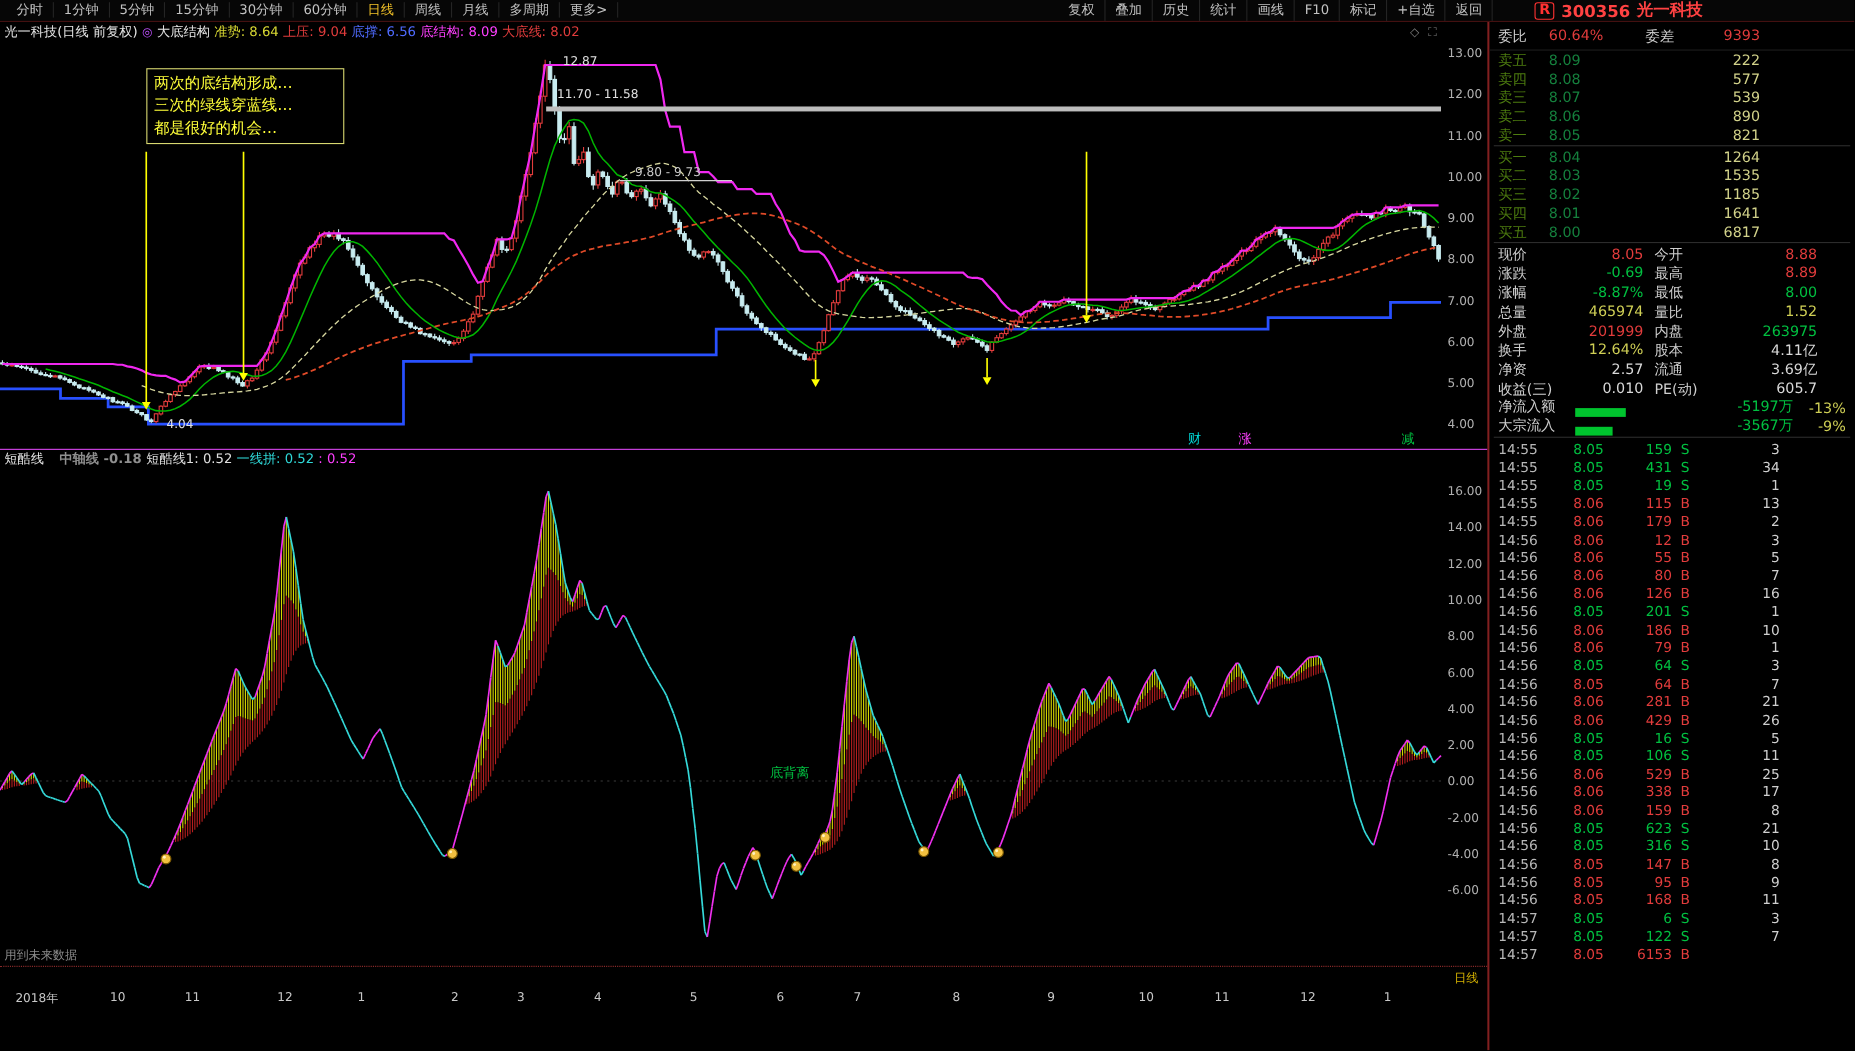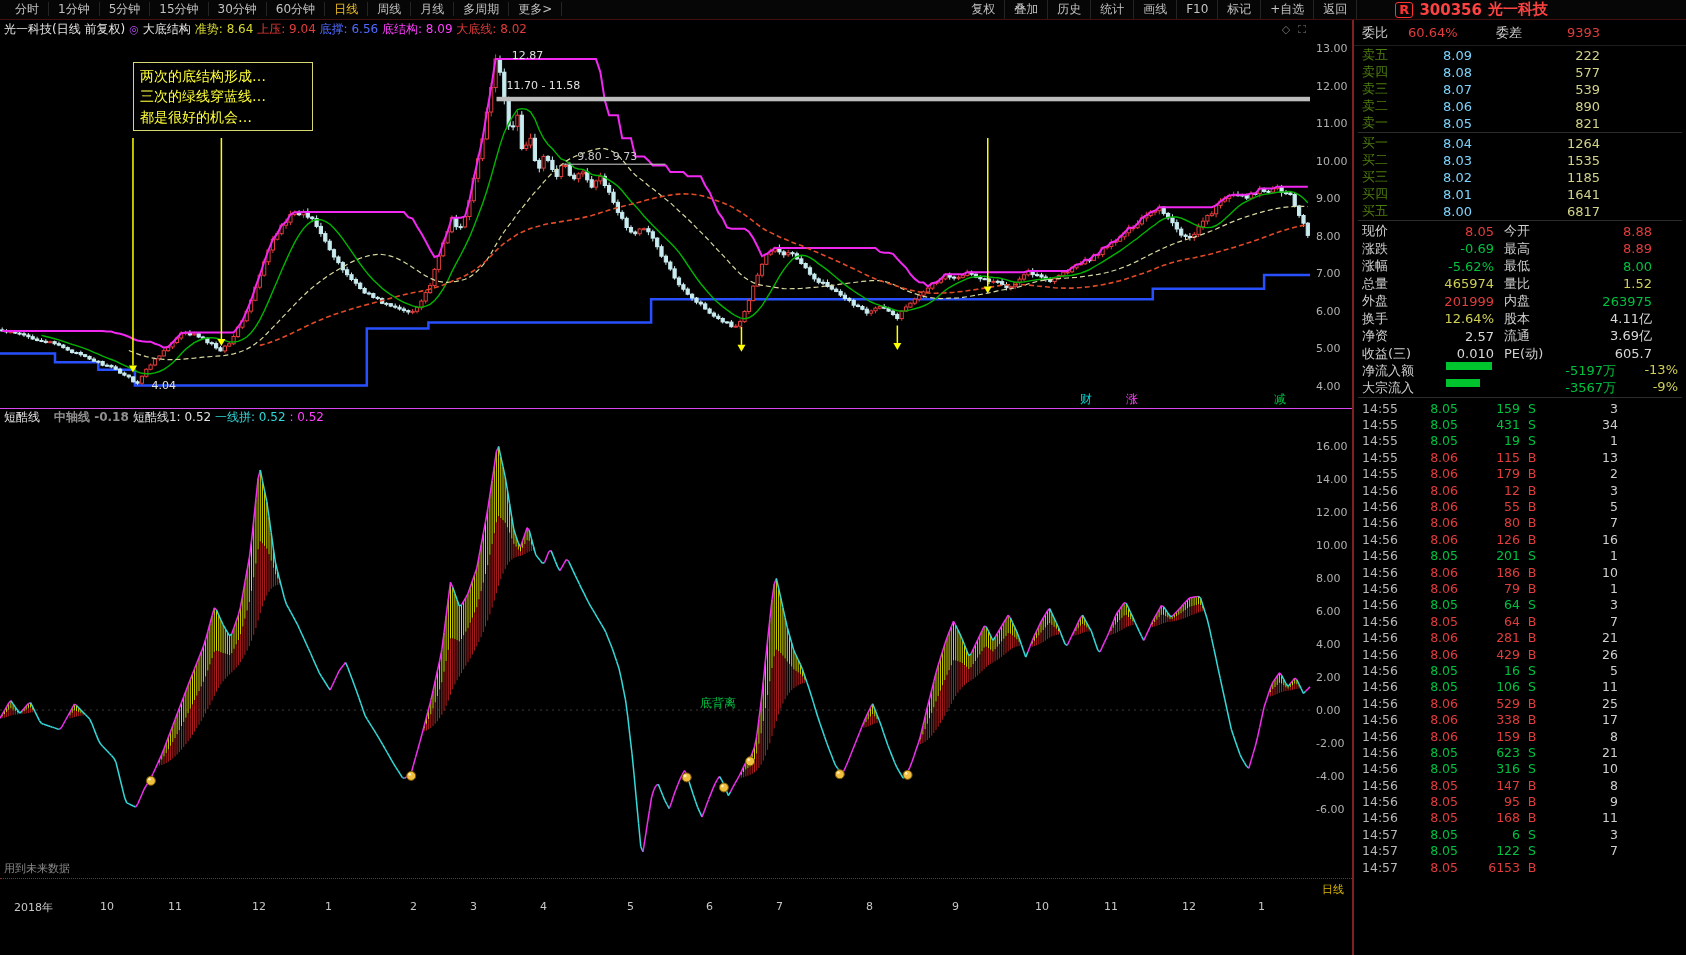--- a/index.html
+++ b/index.html
@@ -36,28 +36,28 @@
 .period-label{position:absolute;right:8px;top:3px;color:#d8b400}
 .left-filler{height:59px}
 svg text{font-family:"DejaVu Sans","Liberation Sans",sans-serif}
 
 .rp-weibi{display:grid;grid-template-columns:46px 88px 46px 1fr;align-items:center;height:26px;padding:0 8px;border-bottom:1px solid #1d1d1d}
 .rp-weibi .lab{color:#cfcfcf}
 .rp-weibi .val{color:#e23c3c}
 .rp-weibi .val.last{text-align:right;padding-right:78px}
 .book-row{display:grid;grid-template-columns:46px 64px 1fr;align-items:center;height:17px;padding:0 8px}
 .bk-lab{color:#4d7c0f}
-.bk-price{color:#7dd3fc;text-align:right}
+.bk-price{color:#15803d;text-align:left}
 .bk-vol{color:#d2d28a;text-align:right;padding-right:78px}
 .book-sep,.sec-sep{border-top:1px solid #2c2c2c;margin:1px 4px}
 .detail-row{display:grid;grid-template-columns:58px 84px 58px 1fr;align-items:center;height:17.5px;padding:0 8px}
 .dt-lab{color:#cfcfcf}
 .dt-v1{text-align:right;padding-right:10px}
 .dt-v2{text-align:right;padding-right:26px}
-.flow-row{display:flex;align-items:flex-start;height:17px;padding:0 8px;gap:20px}
+.flow-row{display:flex;align-items:flex-end;height:17px;padding:0 8px;gap:6px}
 .fl-lab{color:#cfcfcf;width:64px}
 .fl-bar{height:8px;background:#00c42e;display:inline-block}
 .fl-val{margin-left:auto}
 .fl-pct{width:42px;text-align:right}
 #tickRows{margin-top:2px}
 .tick-row{display:grid;grid-template-columns:42px 54px 62px 24px 1fr;align-items:center;height:16.4px;padding:0 8px;font-size:12.5px}
 .tk-time{color:#b8b8b8}
 .tk-price,.tk-vol{text-align:right}
 .tk-side{text-align:center}
 .tk-cnt{color:#cfcfcf;text-align:right;padding-right:60px}
@@ -2038,21 +2038,21 @@
             <span class="dt-v2 c-red">8.88</span>
           </div>
           <div class="detail-row">
             <span class="dt-lab">涨跌</span>
             <span class="dt-v1 c-green">-0.69</span>
             <span class="dt-lab">最高</span>
             <span class="dt-v2 c-red">8.89</span>
           </div>
           <div class="detail-row">
             <span class="dt-lab">涨幅</span>
-            <span class="dt-v1 c-green">-5.62%</span>
+            <span class="dt-v1 c-green">-8.87%</span>
             <span class="dt-lab">最低</span>
             <span class="dt-v2 c-green">8.00</span>
           </div>
           <div class="detail-row">
             <span class="dt-lab">总量</span>
             <span class="dt-v1 c-yellow">465974</span>
             <span class="dt-lab">量比</span>
             <span class="dt-v2 c-yellow">1.52</span>
           </div>
           <div class="detail-row">

